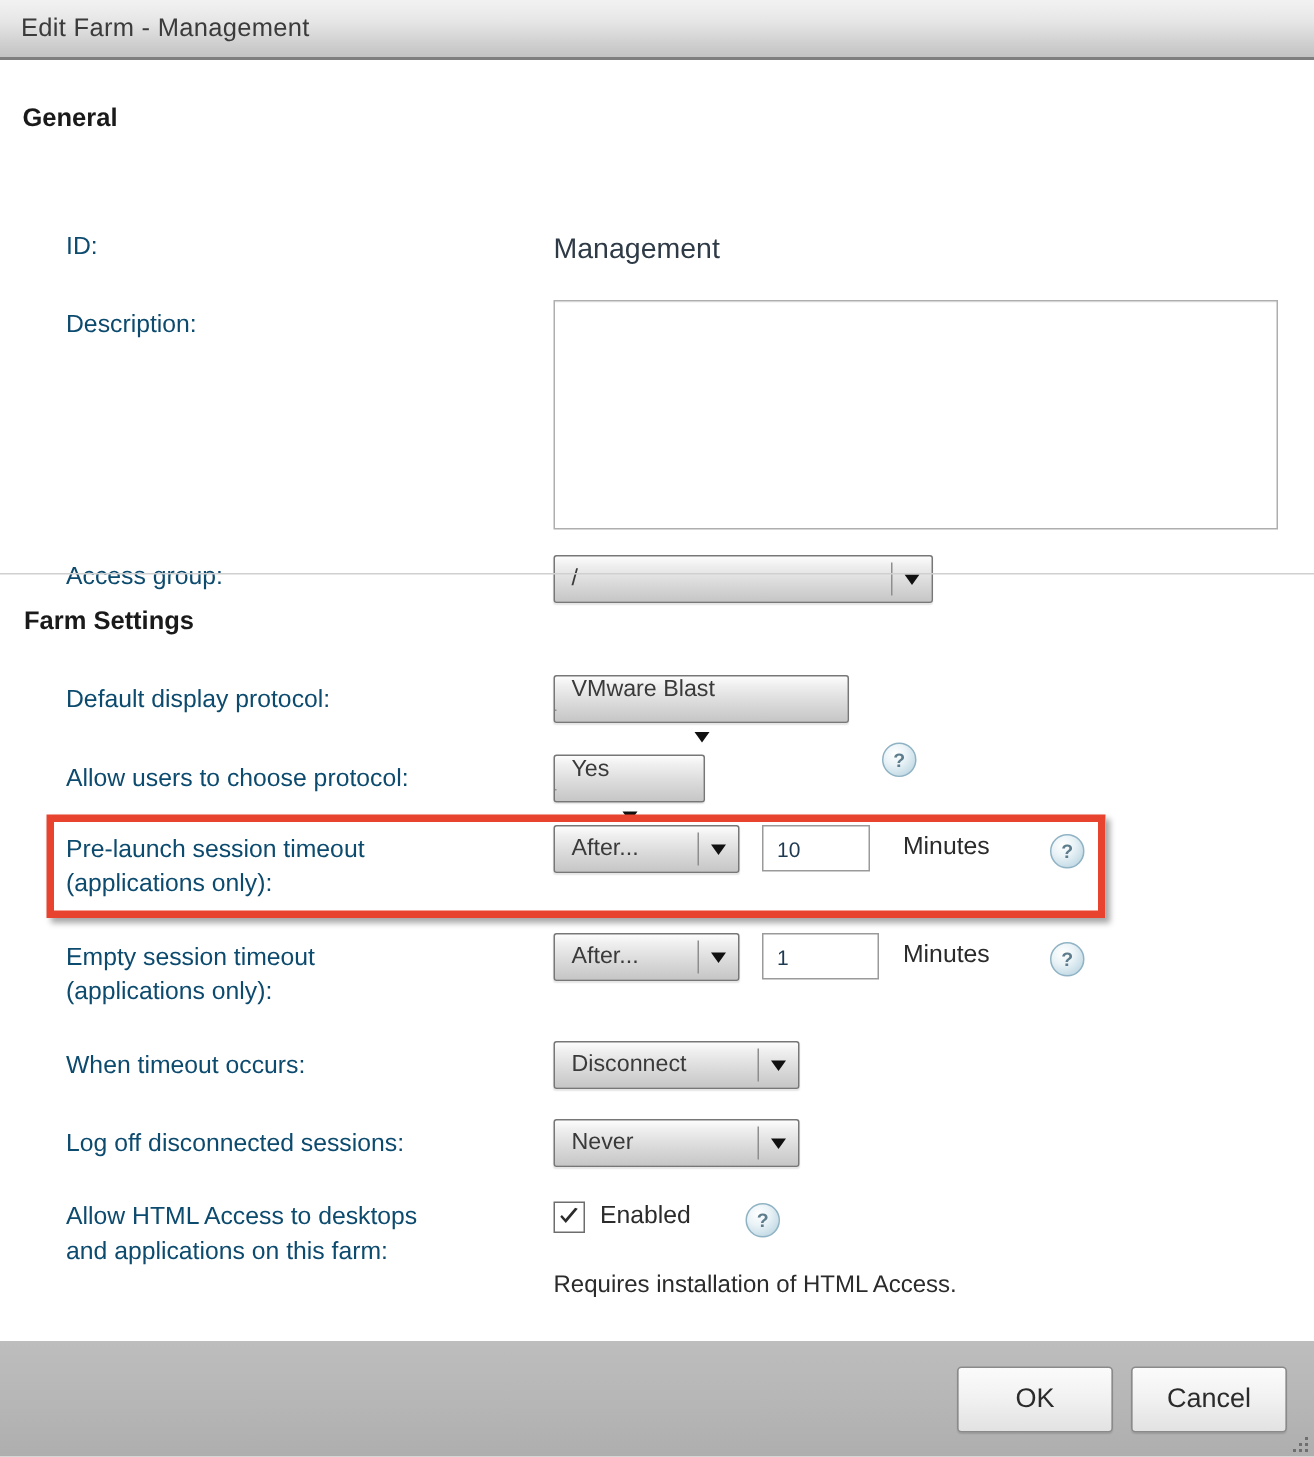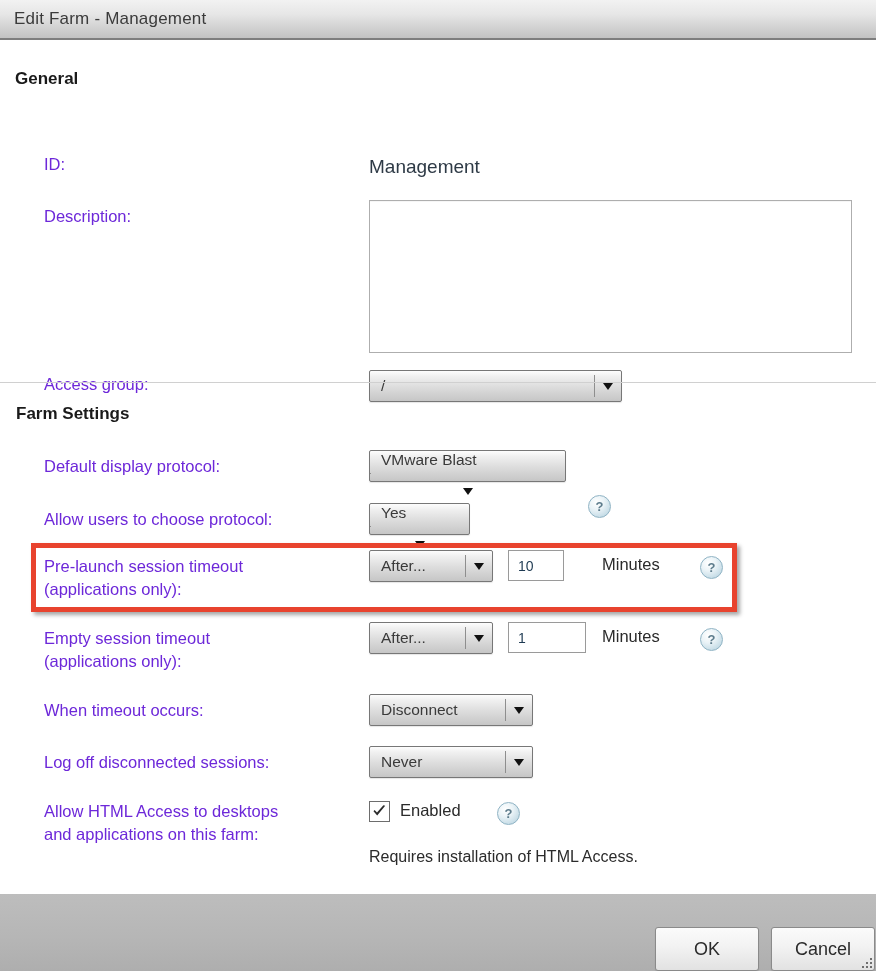--- a/index.html
+++ b/index.html
@@ -64,21 +64,21 @@
     left: 0;
     width: 876px;
     height: 1px;
     background: #d0d0d0;
     top: 342px;
   }
 
   .label {
     position: absolute;
     font-size: 16.5px;
-    color: #6d28d9;
+    color: #0c4a6e;
     line-height: 1.38;
     white-space: pre-line;
   }
 
   .value-static {
     position: absolute;
     font-size: 19px;
     color: #2e3a46;
   }
 
@@ -198,23 +198,23 @@
   }
 
   
   .footer {
     flex: 0 0 78px;
     height: 78px;
     background: linear-gradient(to bottom, #bdbdbd 0%, #b6b6b6 55%, #aeaeae 100%);
     border-top: 1px solid #ffffff;
     position: relative;
     display: flex;
-    align-items: flex-end;
+    align-items: center;
     justify-content: flex-end;
-    padding-right: 1px;
+    padding-right: 18px;
     box-sizing: border-box;
   }
   .btn {
     min-width: 102px;
     height: 42px;
     margin-left: 12px;
     border: 1px solid #8a8a8a;
     border-radius: 3px;
     background: linear-gradient(to bottom, #fbfbfb 0%, #f2f2f2 45%, #e2e2e2 100%);
     font-size: 18px;
@@ -292,21 +292,21 @@
 
     <div class="label" style="left:44px; top:515px;">Pre-launch session timeout
 (applications only):</div>
     <div class="combo" style="left:369px; top:510px; width:124px;">
       <span class="combo-text">After...</span>
       <span class="combo-sep"></span>
       <span class="combo-arrow">
           <i></i>
         </span>
     </div>
-    <div class="numfield" style="left:508px; top:510px; width:56px;">10</div>
+    <div class="numfield" style="left:508px; top:510px; width:72px;">10</div>
     <div class="unit" style="left:602px; top:515px;">Minutes</div>
     <div class="help" style="left:700px; top:516px;">?</div>
 
     <div class="highlight" style="left:31px; top:503px; width:706px; height:69px;"></div>
 
     <div class="label" style="left:44px; top:587px;">Empty session timeout
 (applications only):</div>
     <div class="combo" style="left:369px; top:582px; width:124px;">
       <span class="combo-text">After...</span>
       <span class="combo-sep"></span>

